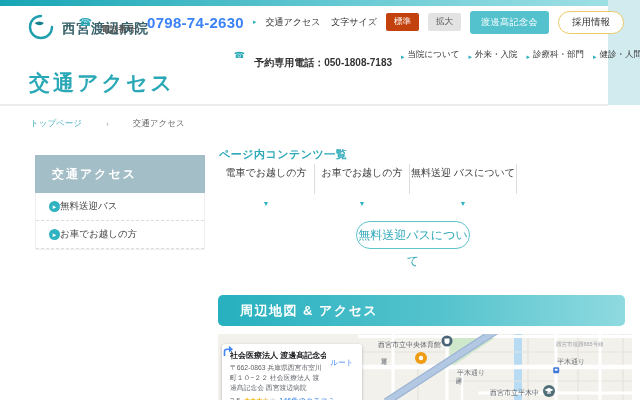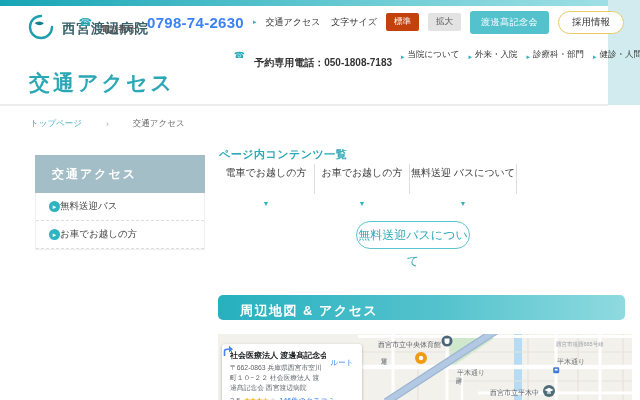--- a/index.html
+++ b/index.html
@@ -45,21 +45,21 @@
   
   .toc-title{left:219px;top:147px;font-size:11px;font-weight:700;color:#2da9b7;letter-spacing:.5px;}
   .toc-row{left:218px;top:164px;display:flex;height:30px;}
   .toc-cell{border-right:1px solid #ddd;display:flex;flex-direction:column;align-items:center;gap:20px;padding-top:2px;}
   .toc-c1{width:96px;} .toc-c2{width:94px;} .toc-c3{width:106px;}
   .toc-lbl{font-size:10px;color:#3c3c3c;}
   .toc-arrow{font-size:7px;color:#2fb3c0;}
   
   .cta{left:356px;top:221px;width:112px;height:26px;border:1px solid #5ec4cd;border-radius:14px;
     color:#2fa9b8;font-size:12px;text-align:center;line-height:26px;background:#fff;}
-  .banner{left:218px;top:295px;width:407px;height:25px;border-radius:5px;box-sizing:border-box;
+  .banner{left:218px;top:295px;width:407px;height:31px;border-radius:5px;box-sizing:border-box;
     background:linear-gradient(90deg,#27b0bf 0%,#55c3cd 55%,#8fdae0 100%);
     color:#fff;font-size:13px;font-weight:700;line-height:31px;padding-left:22px;letter-spacing:1.5px;}
   
   .map{left:218px;top:334px;width:414px;height:66px;overflow:hidden;background:#f3f1ec;}
   .map svg{position:absolute;left:0;top:0;}
   .map svg text{font-family:"Liberation Sans","DejaVu Sans",sans-serif;}
   .vlab{position:absolute;writing-mode:vertical-rl;font-size:6px;color:#8d9297;letter-spacing:1px;z-index:1;}
   .vlab1{left:161px;top:18px;} .vlab2{left:236px;top:38px;}
   .map-card{position:absolute;left:4px;top:10px;width:140px;height:62px;background:#fff;border-radius:3px;
     box-shadow:0 1px 3px rgba(0,0,0,.3);padding:6px 8px;box-sizing:border-box;z-index:2;display:flex;gap:4px;}

